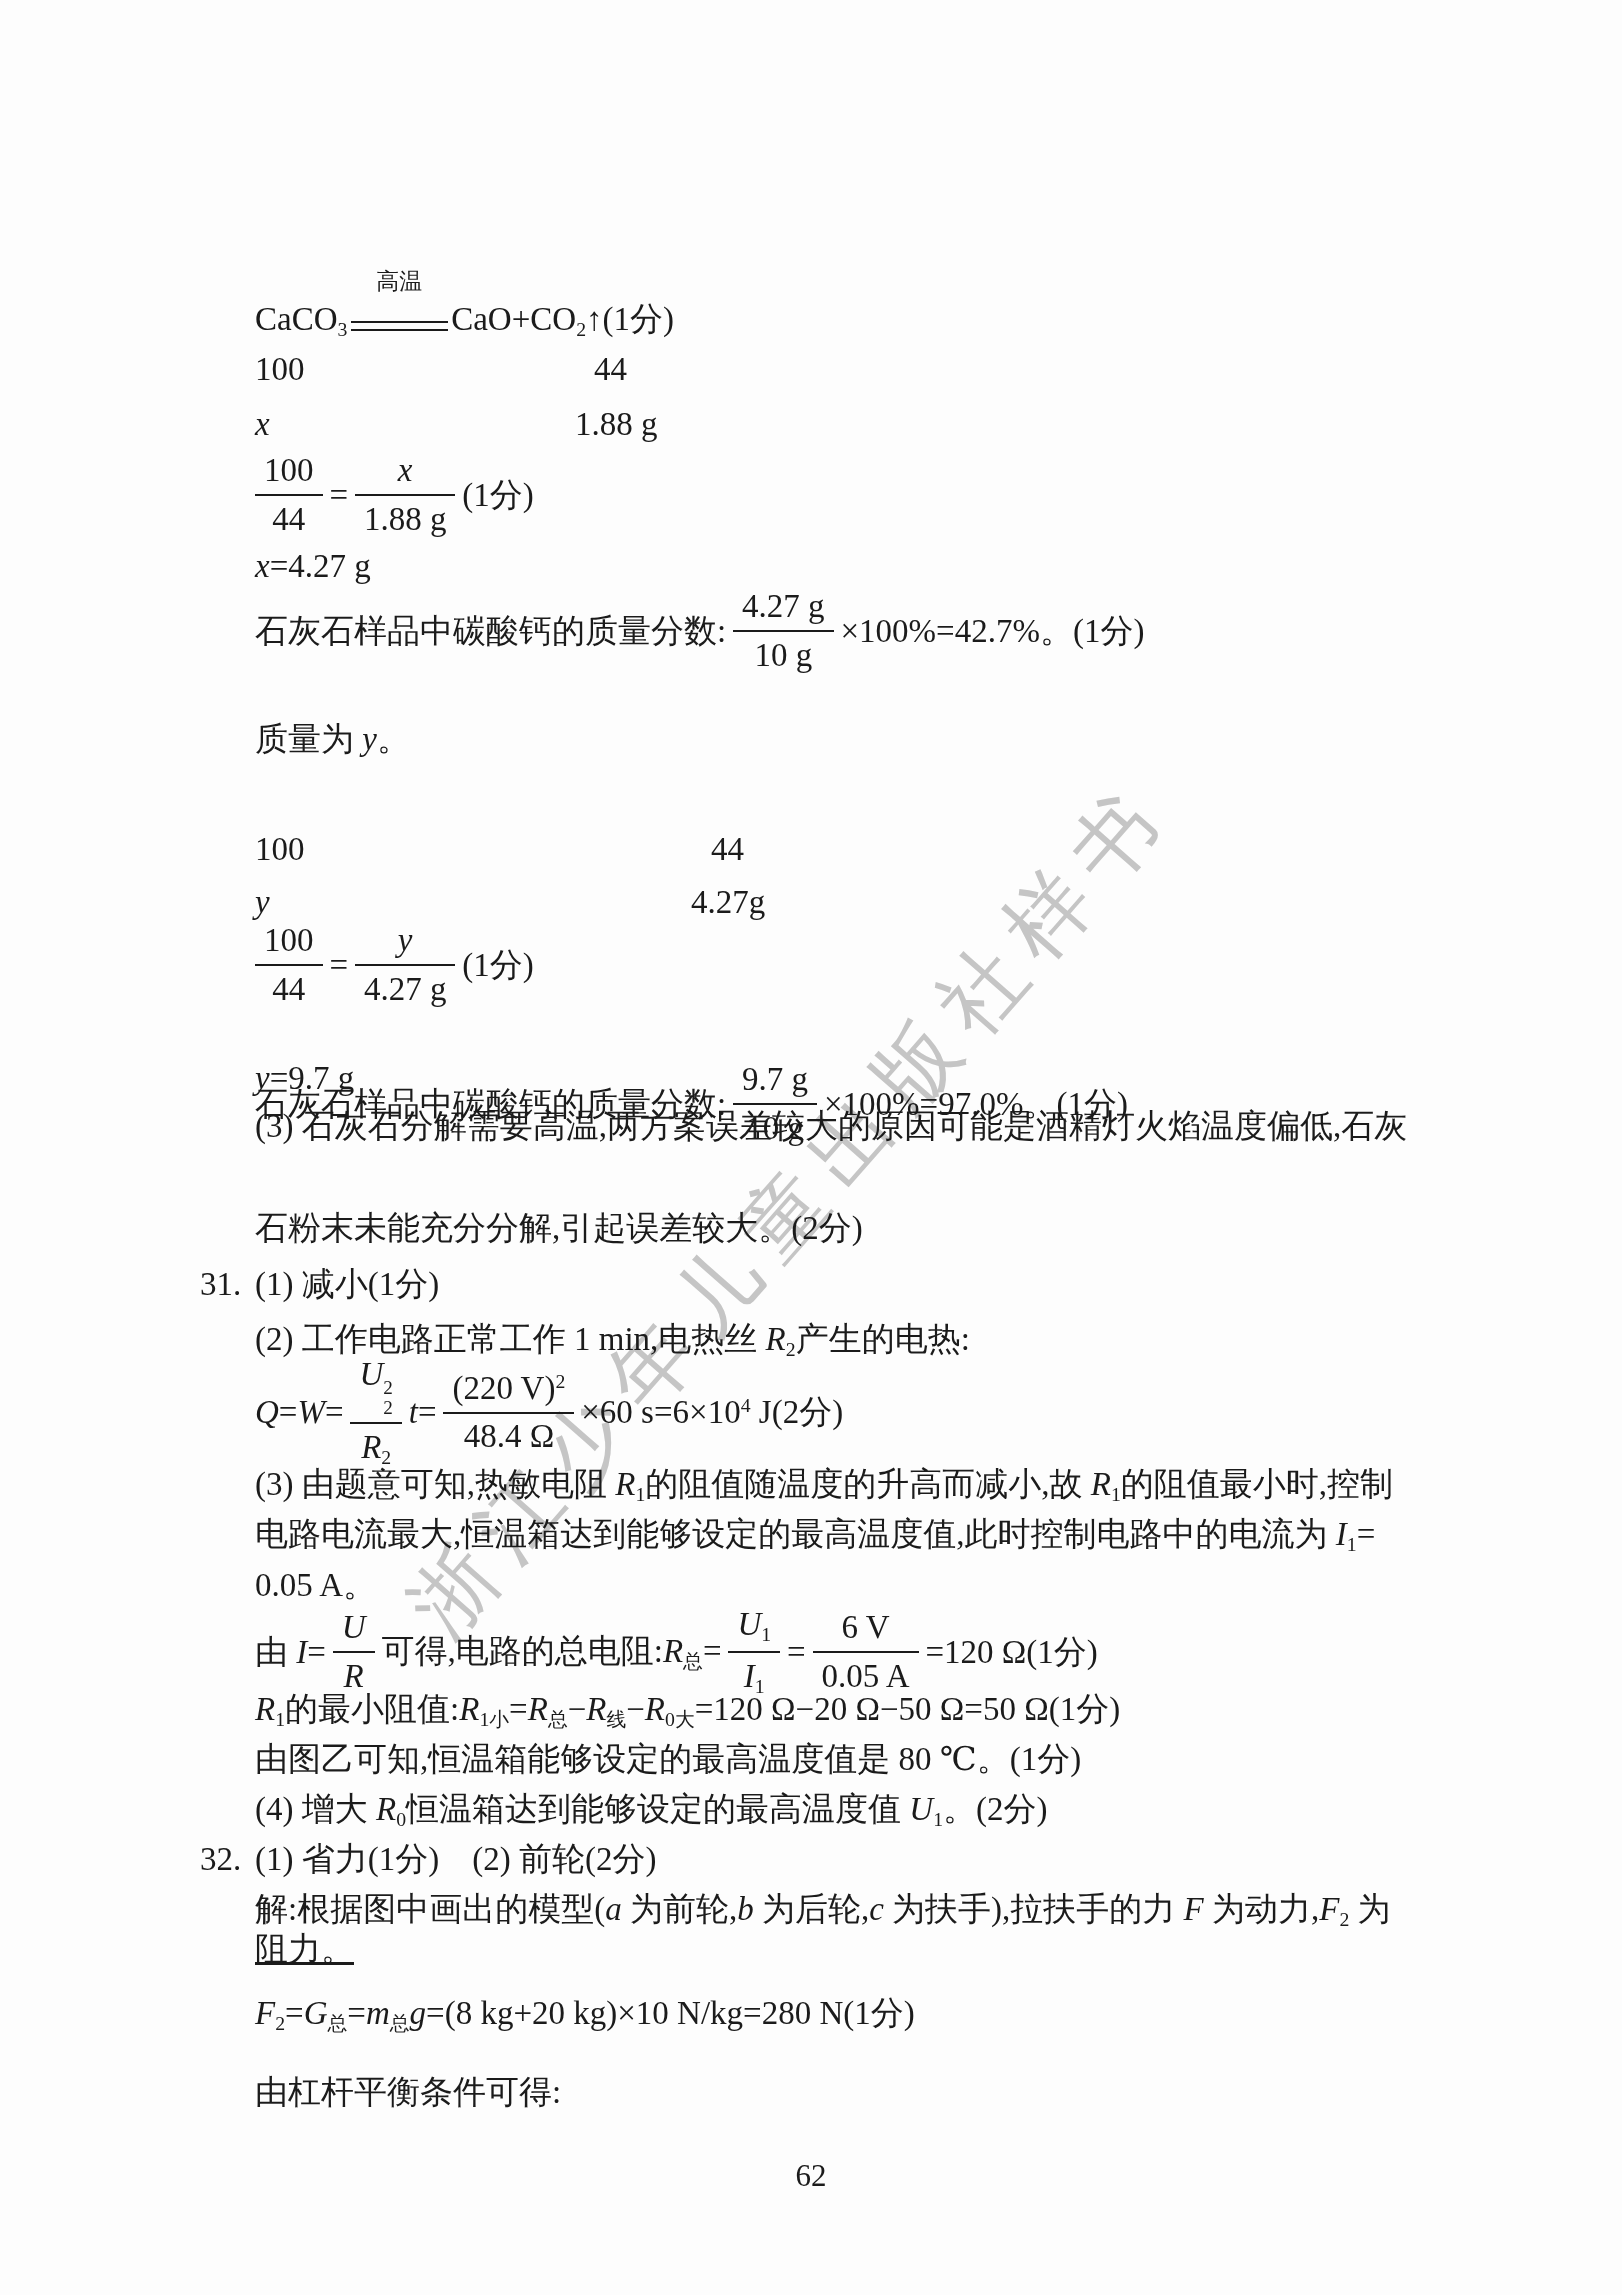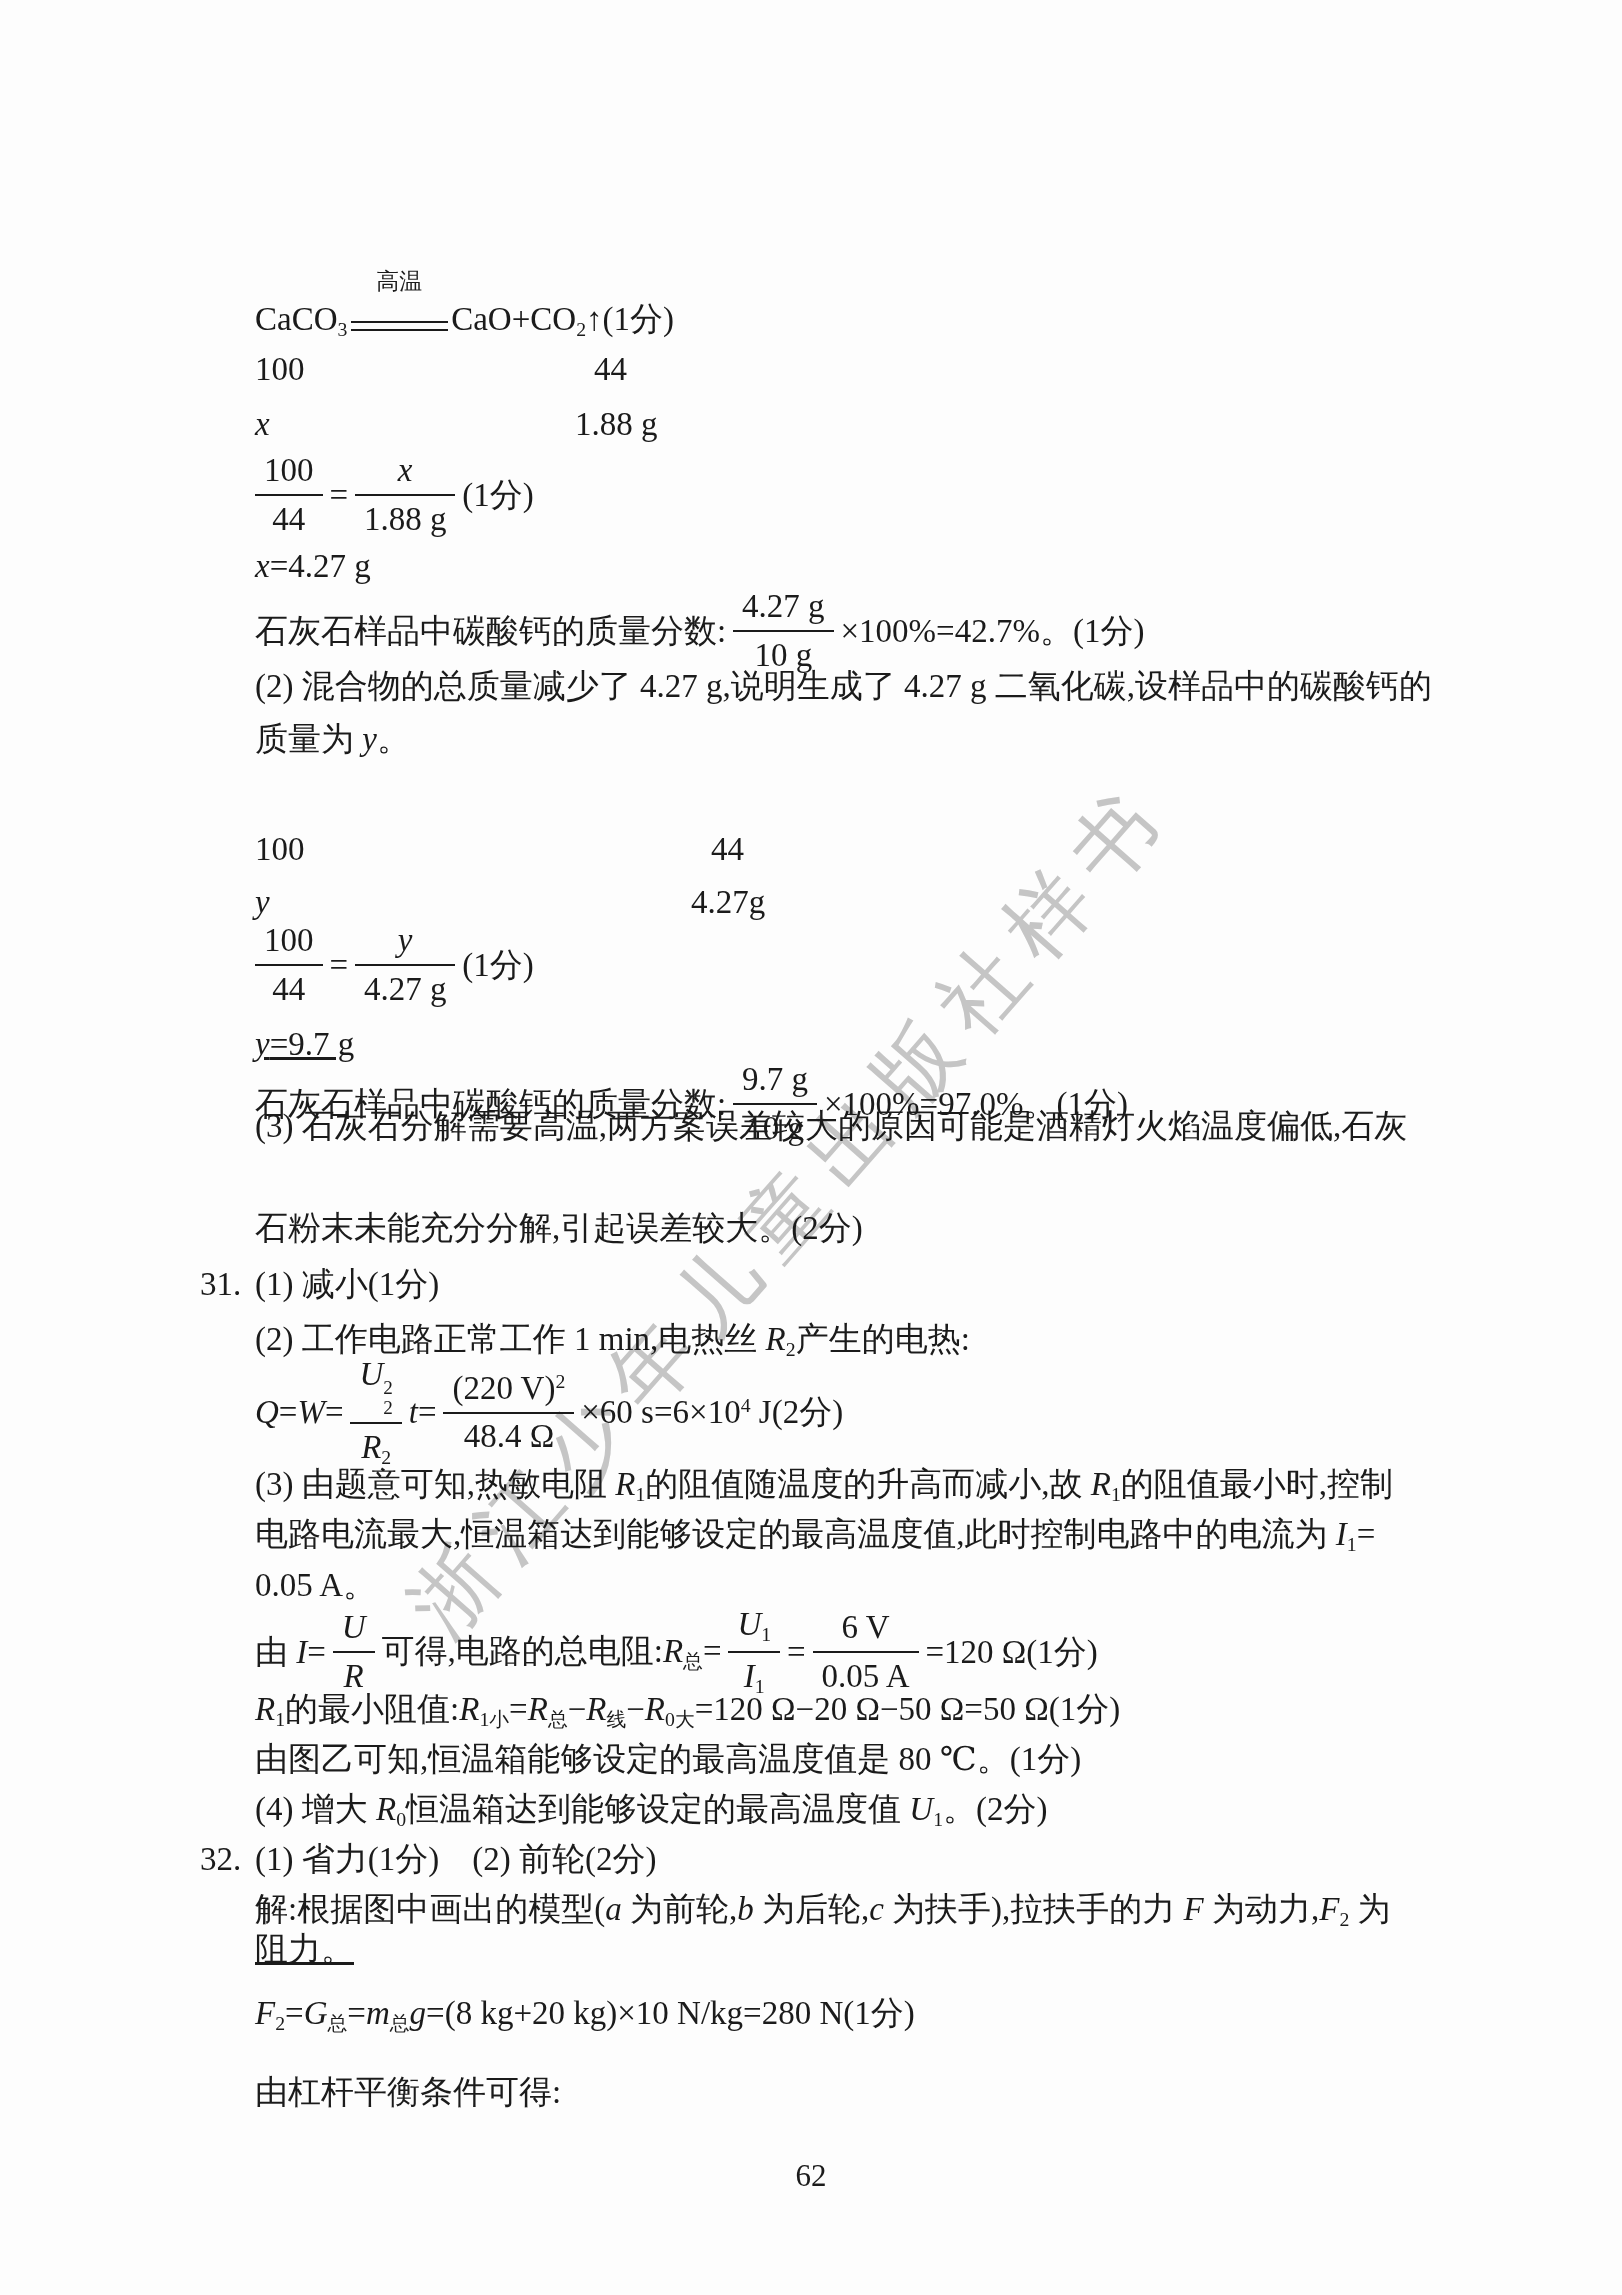--- a/index.html
+++ b/index.html
@@ -80,21 +80,20 @@
 
   <div class="fl" style="top:571px; height:120px;">
     <span>石灰石样品中碳酸钙的质量分数:</span>
     <span class="frac">
         <span class="num">4.27 g</span>
         <span class="den">10 g</span>
       </span>
     <span>×100%=42.7%。(1分)</span>
   </div>
 
-  <div class="line" style="top:661px;">(2) 混合物的总质量减少了 4.27 g,说明生成了 4.27 g 二氧化碳,设样品中的碳酸钙的</div>
   <div class="line" style="top:714px;"><span>质量为 </span><span class="it">y</span><span>。</span></div>
 
 
   <div class="line" style="top:824px;">
     <span>100</span>
     <span class="col2" style="left:456px;">44</span>
   </div>
 
   <div class="line" style="top:877px;">
     <span><span class="it">y</span></span>
@@ -107,21 +106,21 @@
         <span class="den">44</span>
       </span>
     <span>=</span>
     <span class="frac">
         <span class="num"><span class="it">y</span></span>
         <span class="den">4.27 g</span>
       </span>
     <span>(1分)</span>
   </div>
 
-  <div class="line" style="top:1019px;text-decoration:underline;"><span class="it">y</span><span>=9.7 g</span></div>
+  <div class="line" style="top:1053px;"><span class="it">y</span><span>=9.7 g</span></div>
 
   <div class="fl" style="top:1044px; height:120px;">
     <span>石灰石样品中碳酸钙的质量分数:</span>
     <span class="frac">
         <span class="num">9.7 g</span>
         <span class="den">10 g</span>
       </span>
     <span>×100%=97.0%。(1分)</span>
   </div>
 

